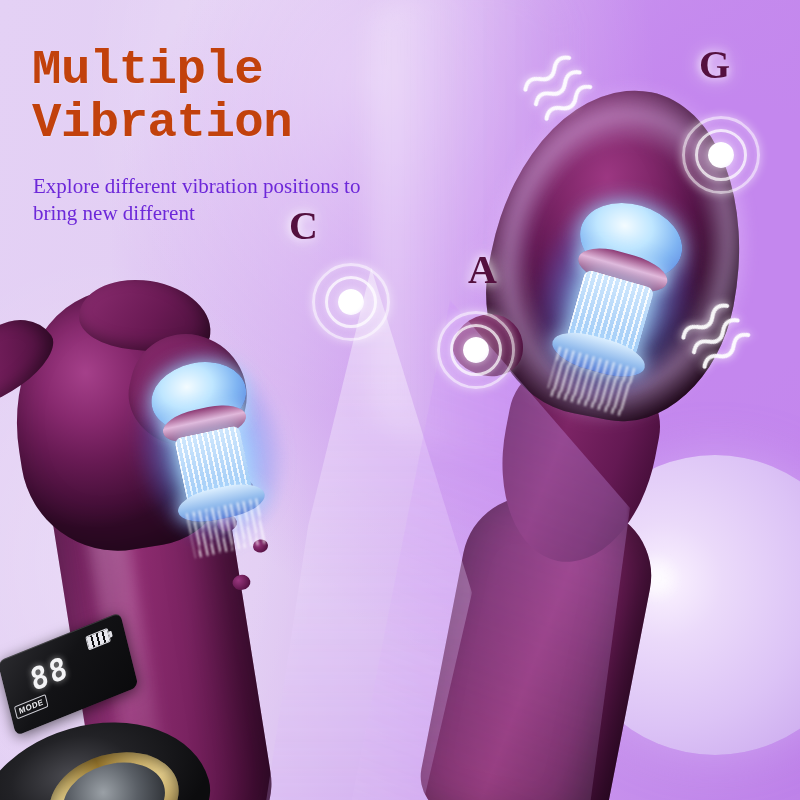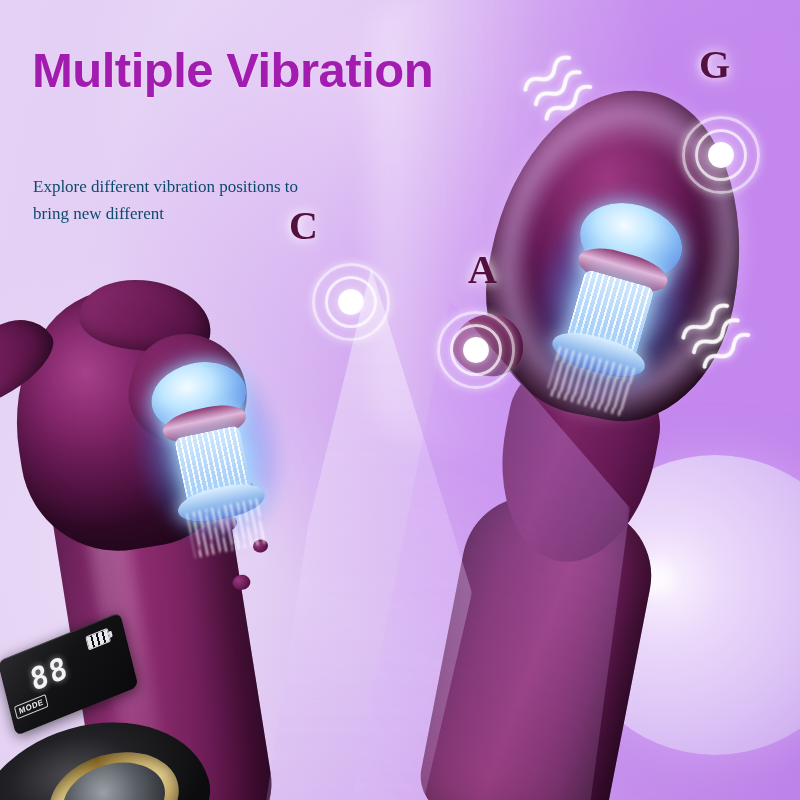--- a/index.html
+++ b/index.html
@@ -240,30 +240,30 @@
   #marker-c{left:351px;top:302px;}
   #marker-c .label{left:-62px;top:-96px;}
   #marker-a{left:476px;top:350px;}
   #marker-a .label{left:-8px;top:-100px;}
   #marker-g{left:721px;top:155px;}
   #marker-g .label{left:-22px;top:-110px;}
 
   
   #headline{
     position:absolute;left:32px;top:44px;width:520px;
-    font-family:Liberation Sans, sans-serif;
+    font-family:Liberation Mono, monospace;
     font-weight:bold;font-size:49px;line-height:53px;
-    color:#a21caf;letter-spacing:-.5px;
+    color:#c2410c;letter-spacing:-.5px;
     text-shadow:0 1px 2px rgba(255,255,255,.35);
     pointer-events:auto;
   }
   #subtitle{
     position:absolute;left:33px;top:173px;width:420px;
     font-family:"Liberation Serif", serif;
-    font-size:17px;line-height:27px;color:#0c4a6e;
+    font-size:21px;line-height:27px;color:#6d28d9;
     pointer-events:auto;
   }
 </style>
 </head>
 <body>
 
 <div id="stage">
 
   <div class="layer" id="bg-base"></div>
   <div class="layer" id="bg-sheen"></div>

